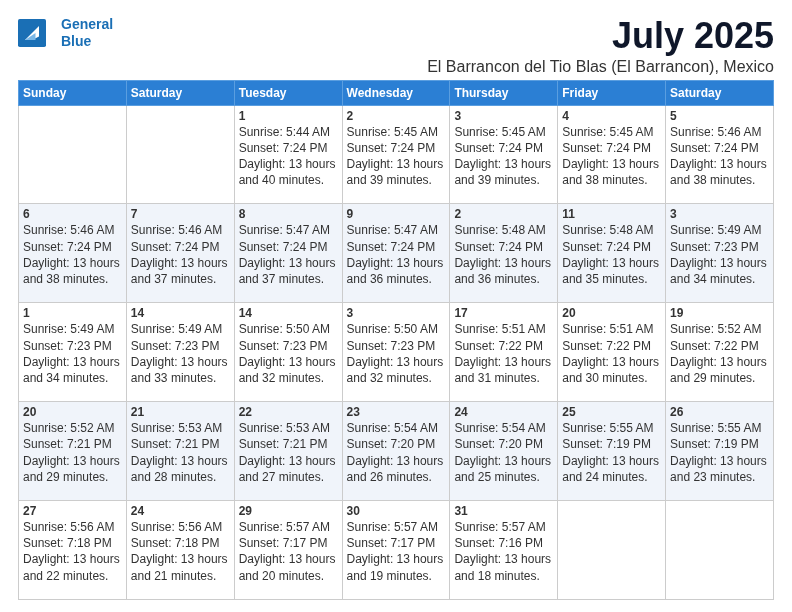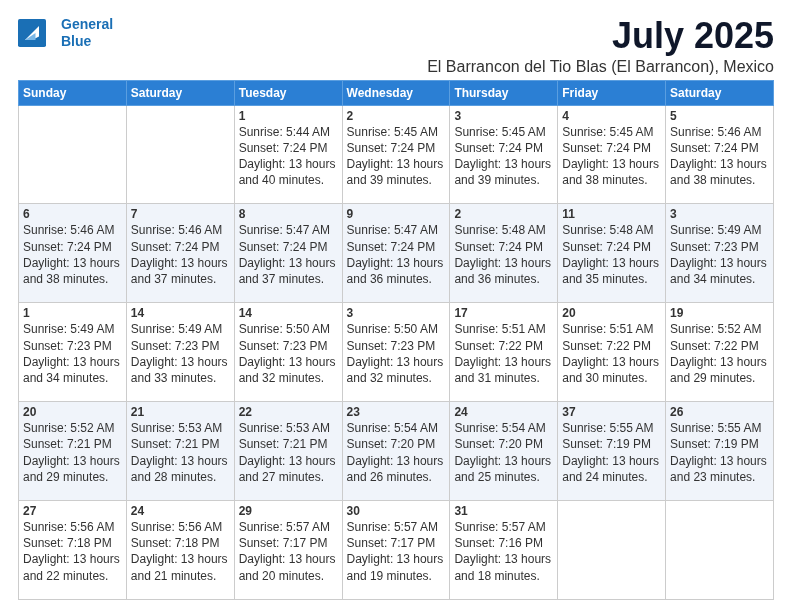--- a/index.html
+++ b/index.html
@@ -238,21 +238,21 @@
           </td>
           <td>
             <span class="day-num">23</span>
             <div class="cell-info">Sunrise: 5:54 AM<br>Sunset: 7:20 PM<br>Daylight: 13 hours and 26 minutes.</div>
           </td>
           <td>
             <span class="day-num">24</span>
             <div class="cell-info">Sunrise: 5:54 AM<br>Sunset: 7:20 PM<br>Daylight: 13 hours and 25 minutes.</div>
           </td>
           <td>
-            <span class="day-num">37</span>
+            <span class="day-num">25</span>
             <div class="cell-info">Sunrise: 5:55 AM<br>Sunset: 7:19 PM<br>Daylight: 13 hours and 24 minutes.</div>
           </td>
           <td>
             <span class="day-num">26</span>
             <div class="cell-info">Sunrise: 5:55 AM<br>Sunset: 7:19 PM<br>Daylight: 13 hours and 23 minutes.</div>
           </td>
         </tr>
         <tr>
           <td>
             <span class="day-num">27</span>

